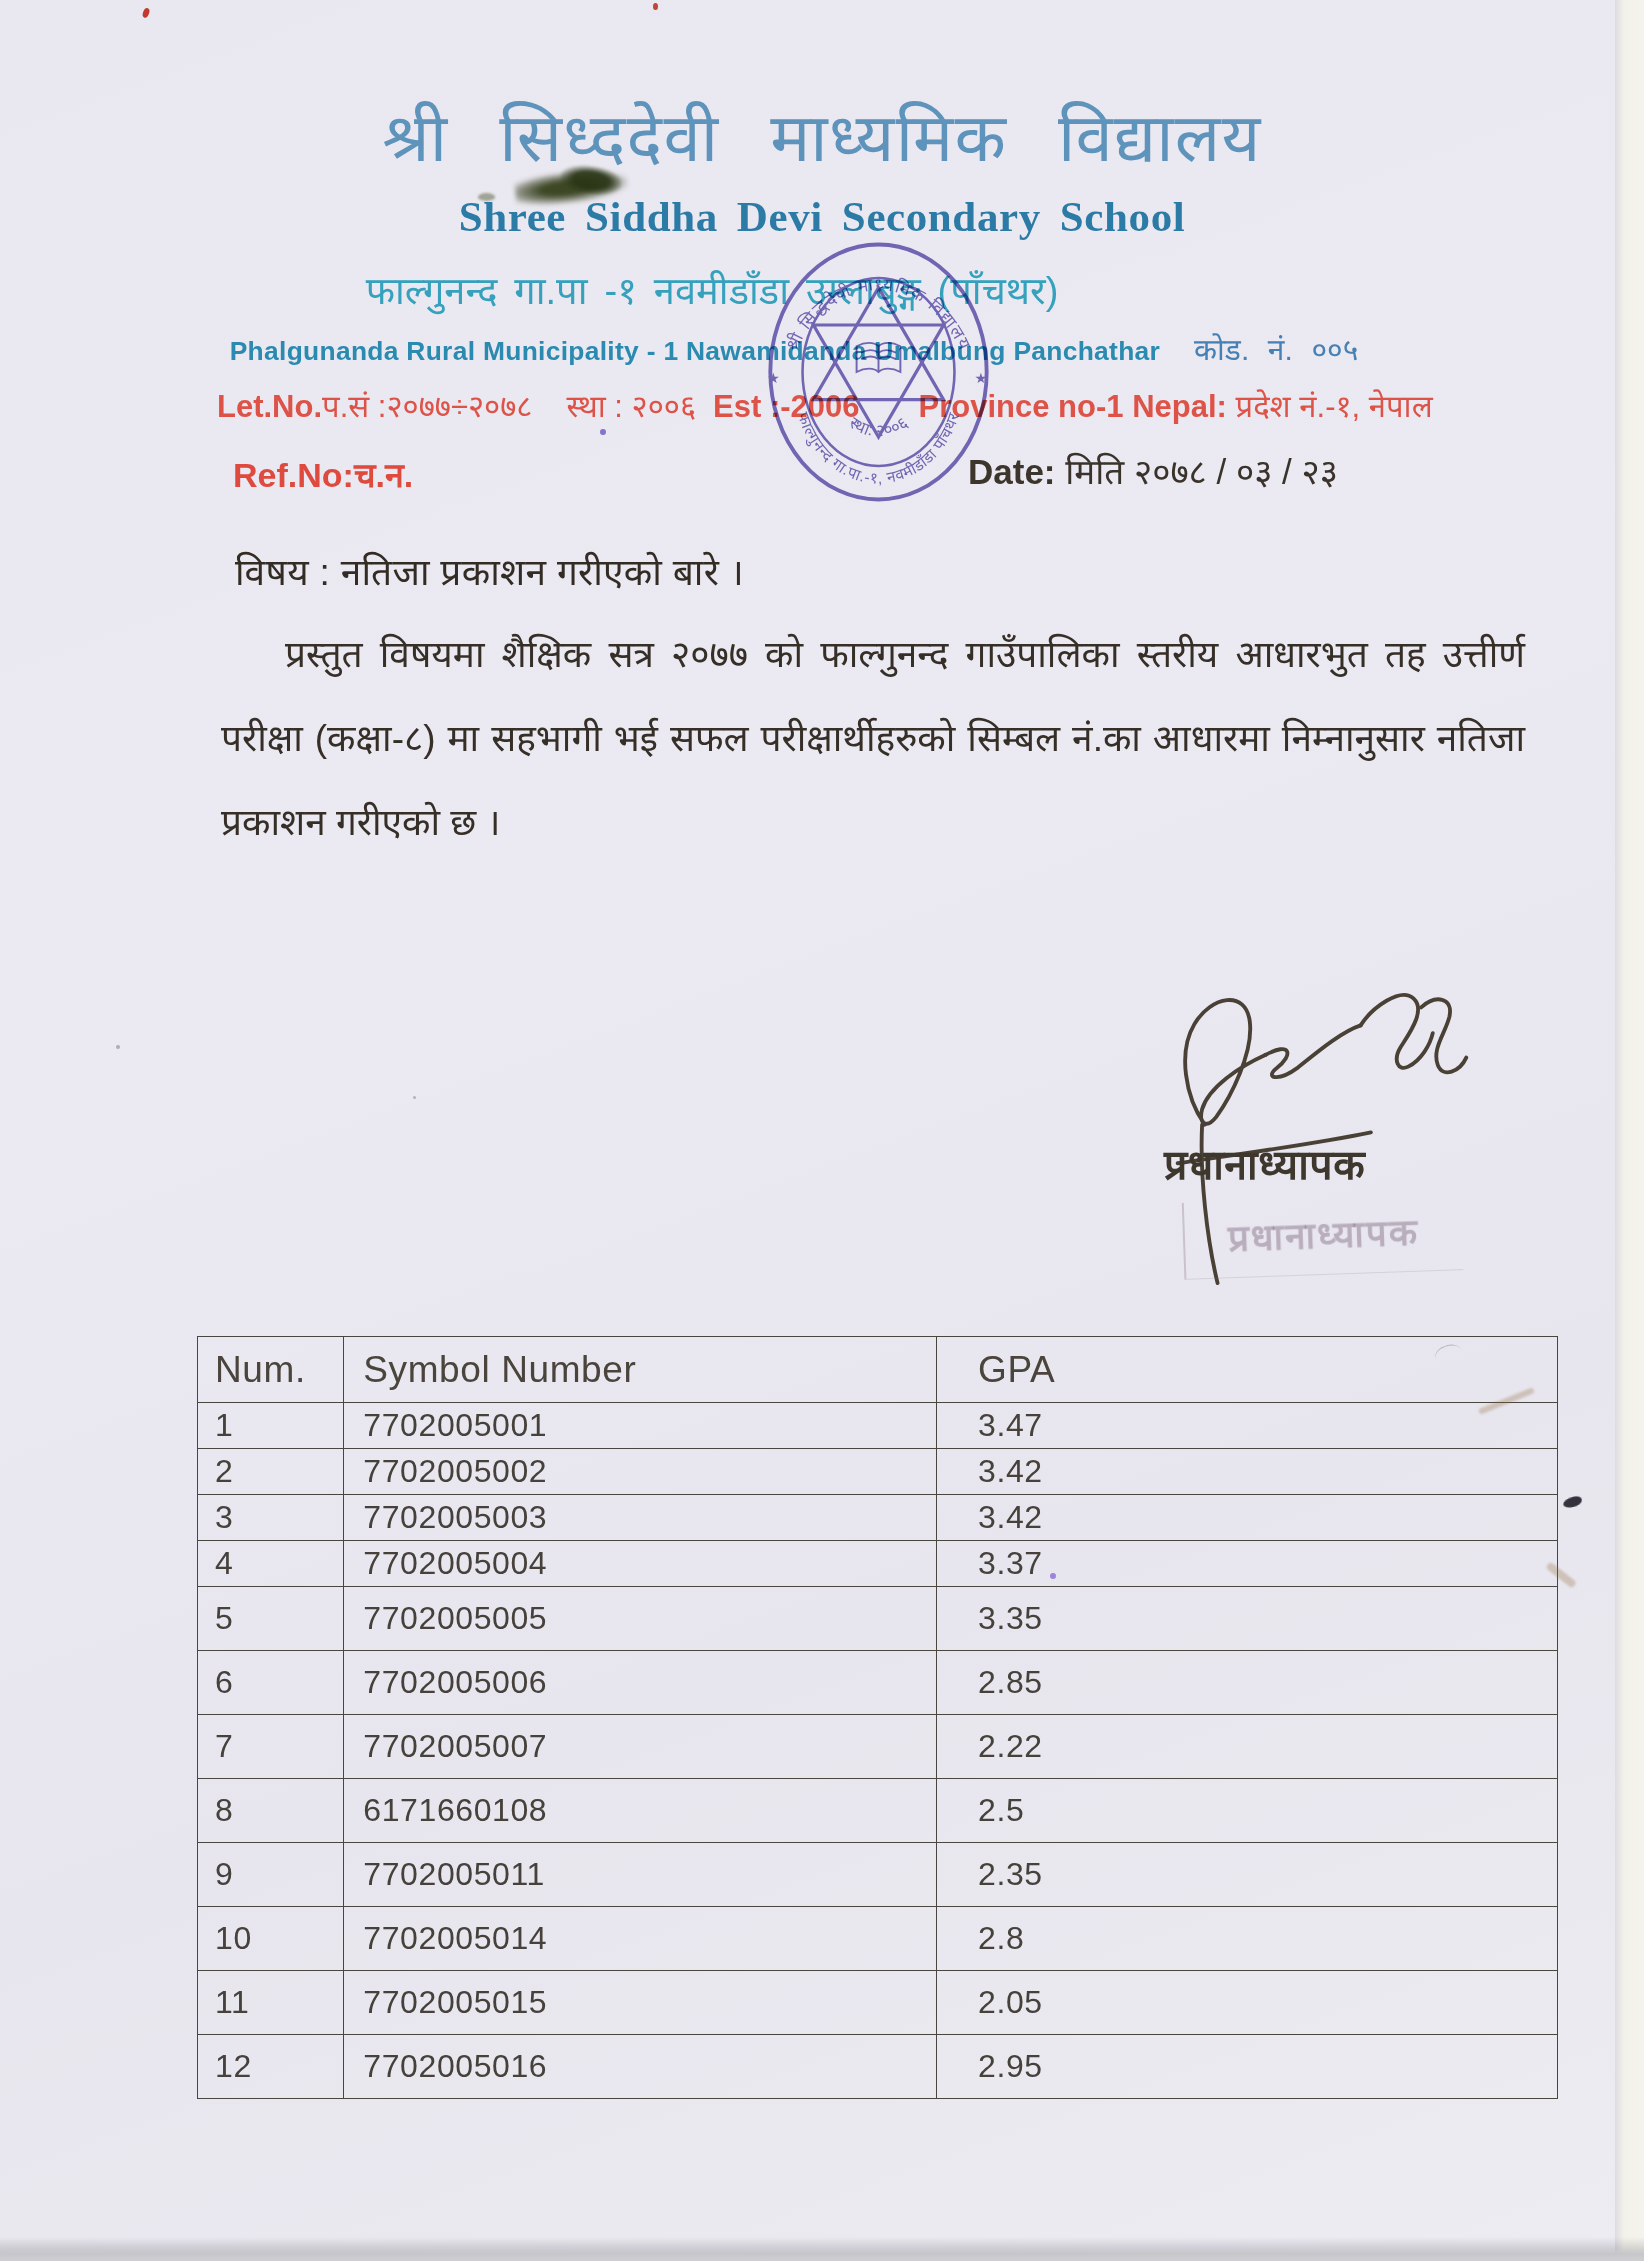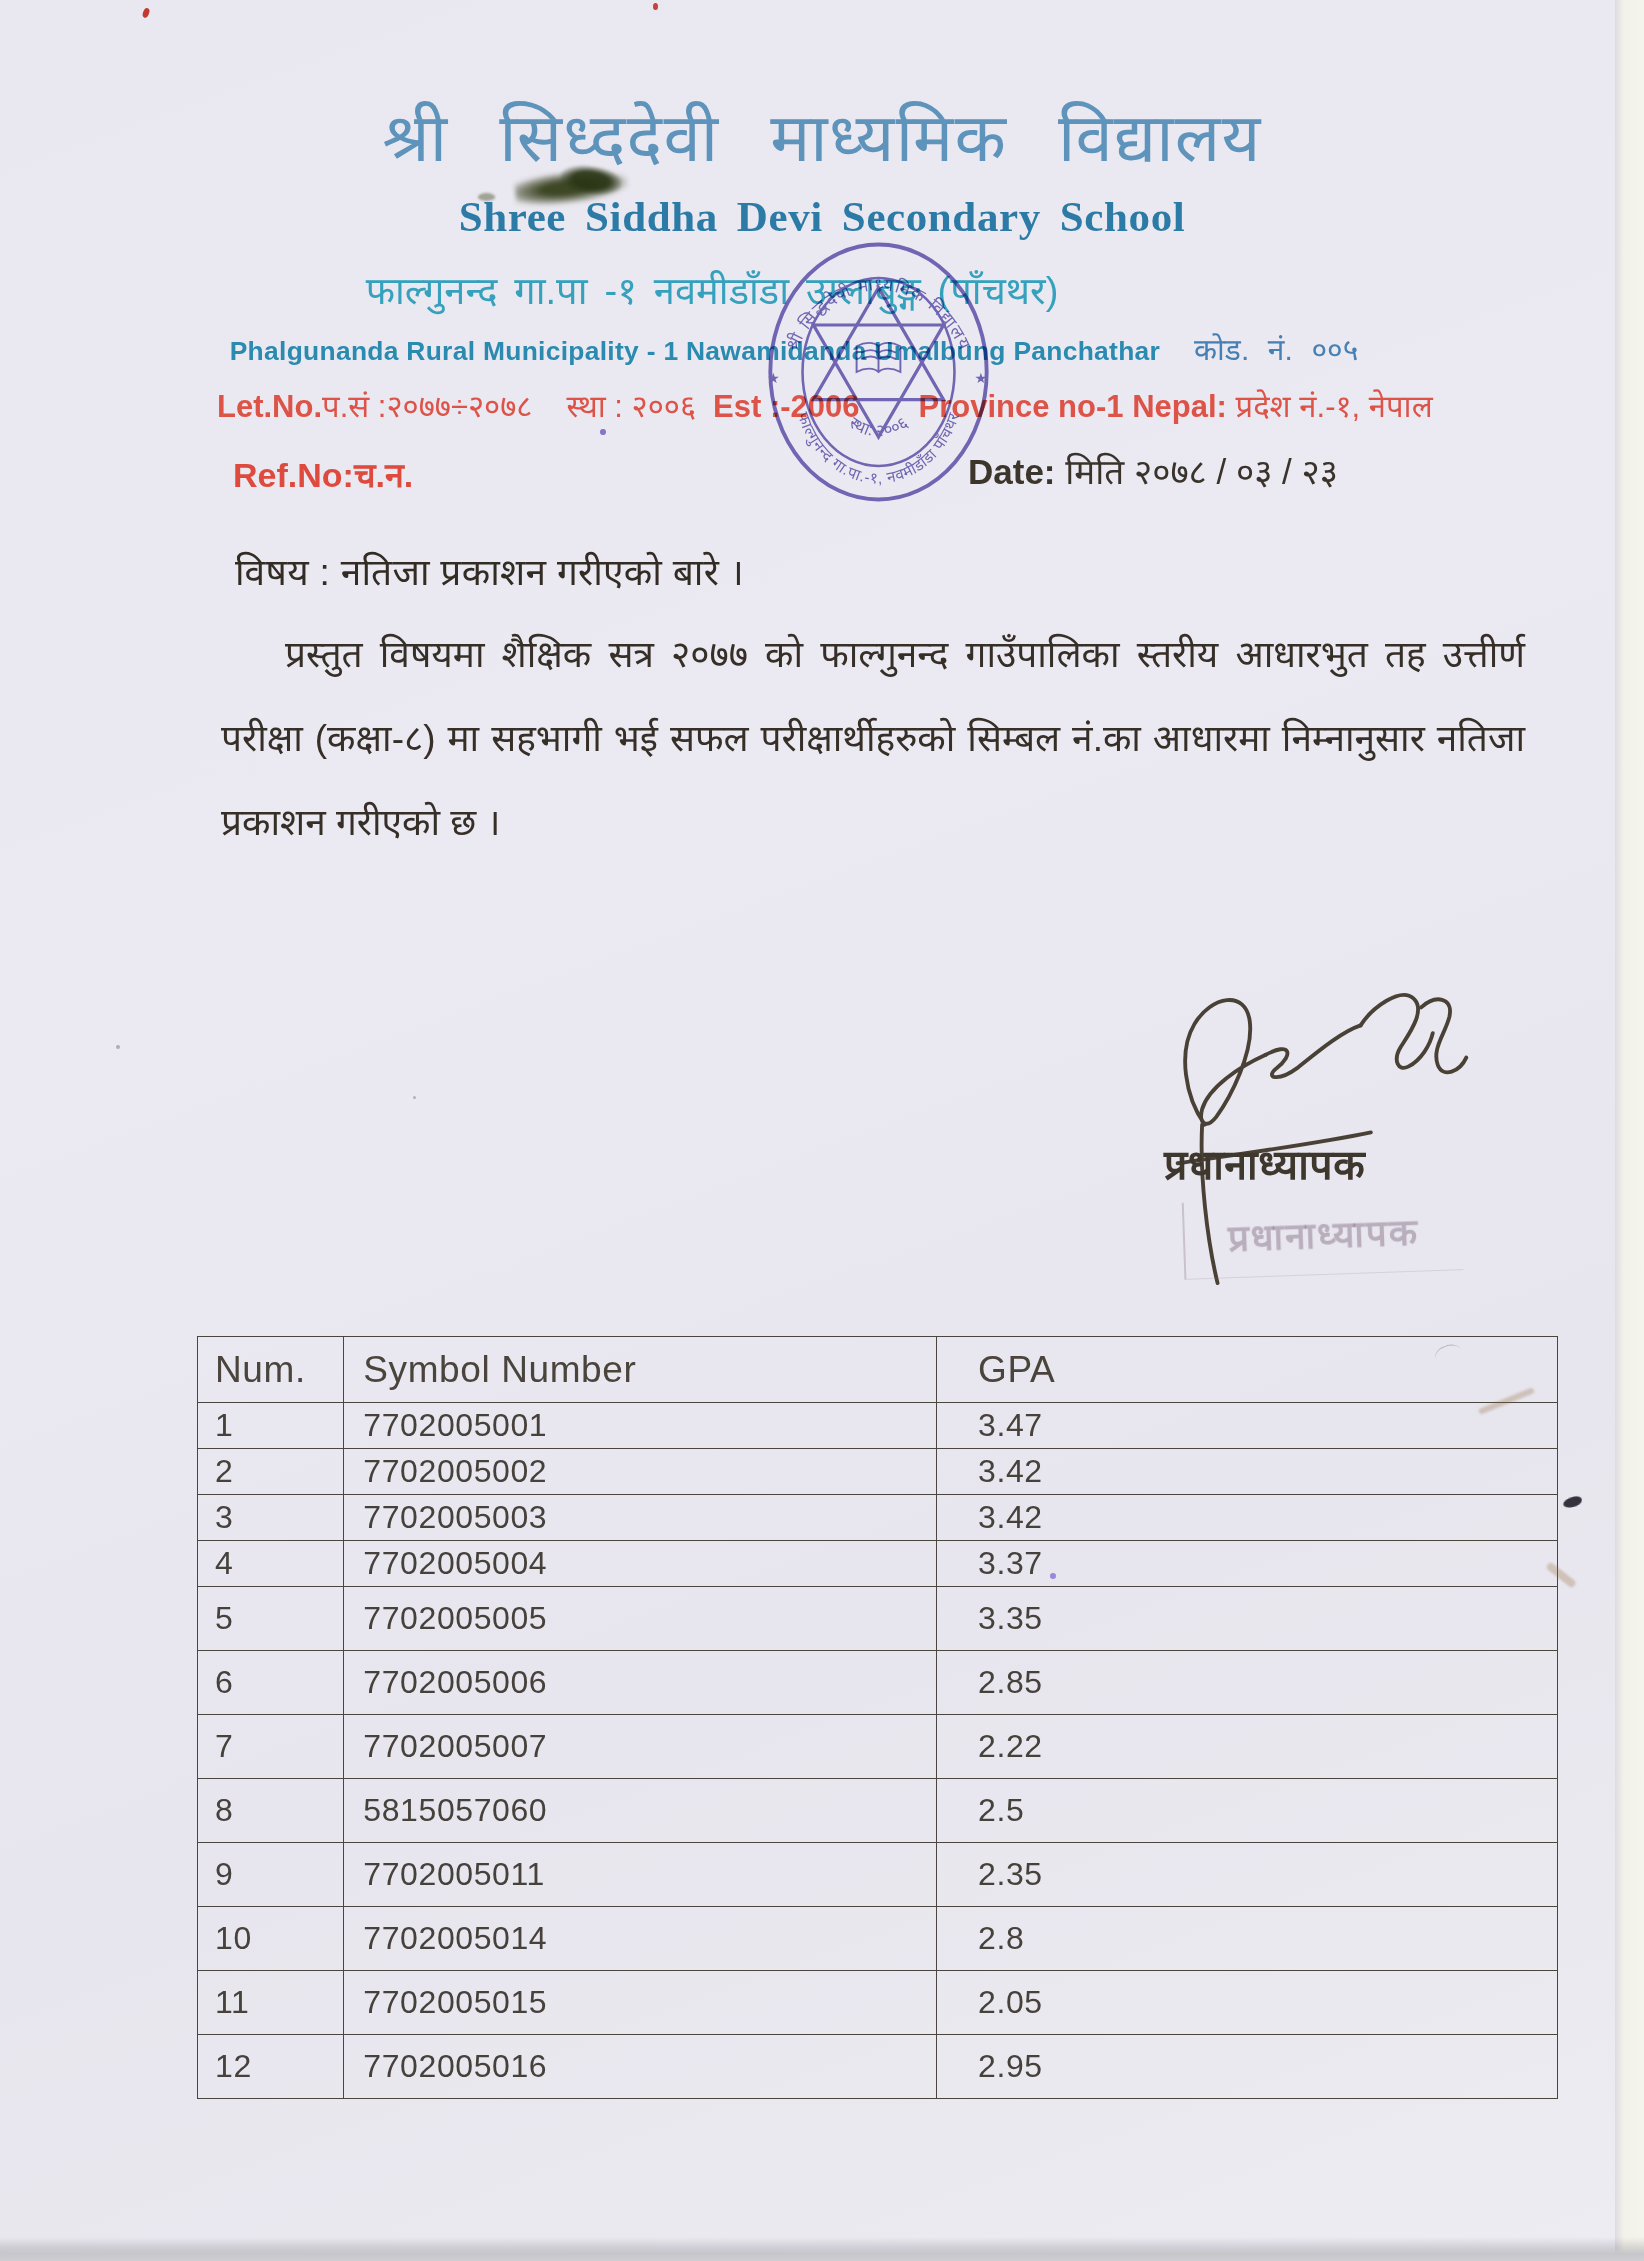--- a/index.html
+++ b/index.html
@@ -190,21 +190,21 @@
           <td>7702005006</td>
           <td>2.85</td>
         </tr>
         <tr>
           <td>7</td>
           <td>7702005007</td>
           <td>2.22</td>
         </tr>
         <tr>
           <td>8</td>
-          <td>5815057060</td>
+          <td>6171660108</td>
           <td>2.5</td>
         </tr>
         <tr>
           <td>9</td>
           <td>7702005011</td>
           <td>2.35</td>
         </tr>
         <tr>
           <td>10</td>
           <td>7702005014</td>

